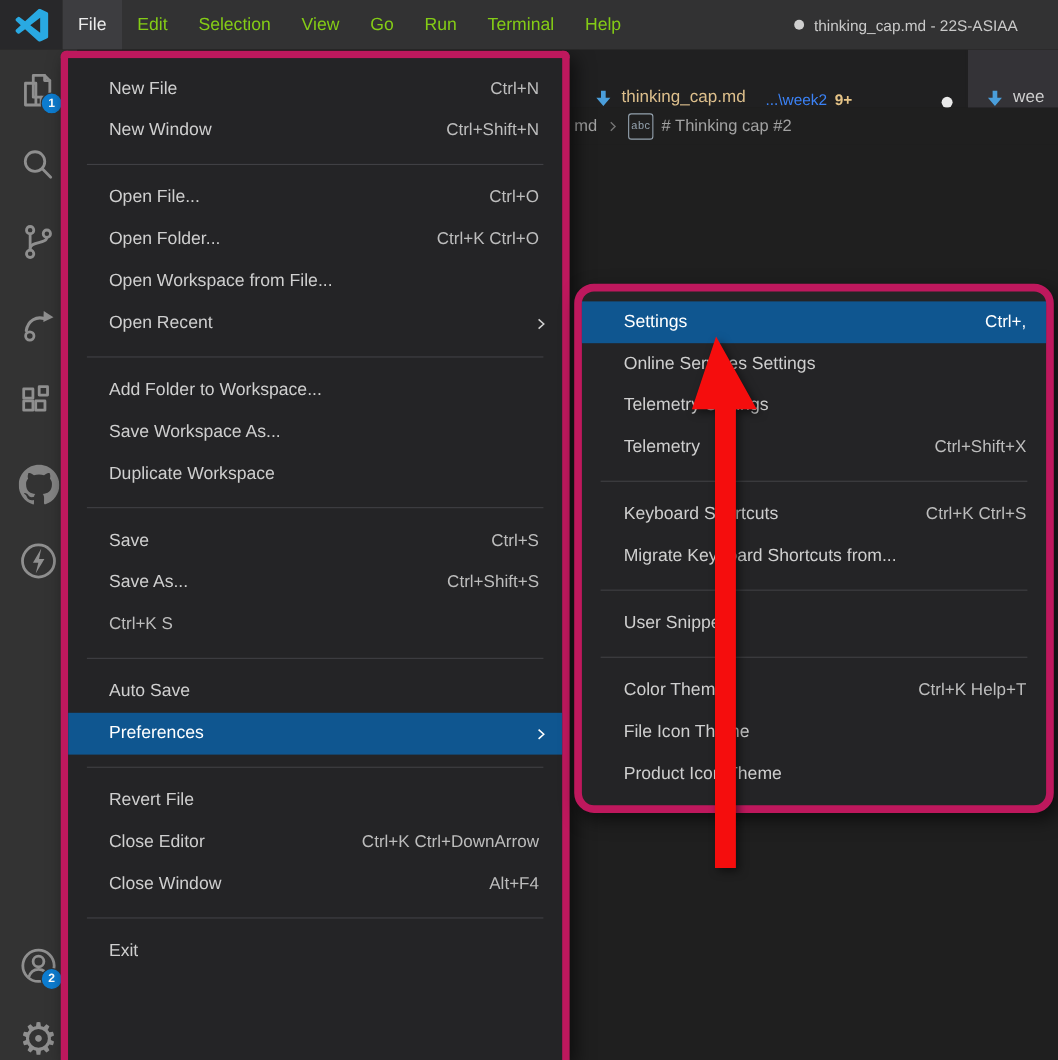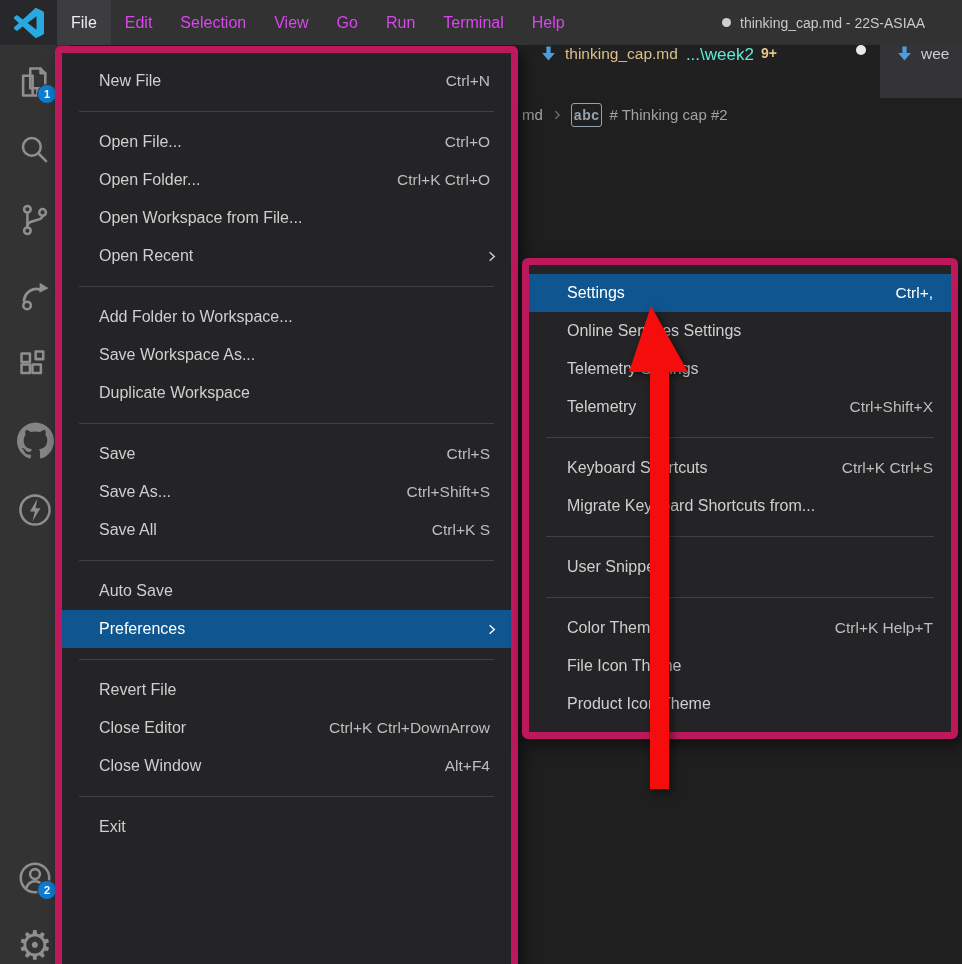--- a/index.html
+++ b/index.html
@@ -4,57 +4,57 @@
 <style>
   html,body{margin:0;padding:0;width:962px;height:964px;overflow:hidden;background:#1f1f1f;
     font-family:"Liberation Sans",sans-serif;-webkit-font-smoothing:antialiased;position:relative}
   #app{position:absolute;inset:0;width:962px;height:964px;overflow:hidden}
 
   
   .titlebar{position:absolute;left:0;top:0;width:962px;height:45px;background:#323233;
     display:flex;align-items:center;z-index:30;overflow:hidden}
   .logo-cell{width:57px;height:45px;display:flex;align-items:center;justify-content:center;background:#28282a;flex:0 0 auto}
   .menubar{display:flex;height:45px}
-  .mb-item{height:45px;display:flex;align-items:center;padding:0 14px;color:#d946ef;font-size:16px;cursor:default}
+  .mb-item{height:45px;display:flex;align-items:center;padding:0 14px;color:#84cc16;font-size:16px;cursor:default}
   .mb-item.active{background:#3d3d40;color:#ececec}
   .window-title{position:absolute;left:722px;top:0;height:45px;display:flex;align-items:center;gap:9px;
     color:#c9c9c9;font-size:14px;white-space:nowrap}
   .dirty-dot{width:9px;height:9px;border-radius:50%;background:#cfcfcf;flex:0 0 auto}
 
   
   .activitybar{position:absolute;left:0;top:45px;width:70px;height:919px;background:#333333;z-index:5}
   .ab-item{position:absolute;left:0;width:70px;height:56px;display:flex;align-items:center;justify-content:center}
   .ab-icon{display:flex;align-items:center;justify-content:center}
   .ab-badge{position:absolute;right:13px;bottom:6px;min-width:18px;height:18px;border-radius:50%;
     background:#0d7dd1;color:#fff;font-size:11px;font-weight:bold;display:flex;align-items:center;justify-content:center;
     border:1px solid #333}
   .gear-glyph{font-size:40px;line-height:1;color:#8f8f8f;font-family:"DejaVu Sans",sans-serif}
 
   
   .tabbar{position:absolute;left:70px;top:45px;width:892px;height:53px;background:#202021;z-index:1;overflow:hidden}
-  .tab{position:absolute;top:0;height:53px;display:flex;align-items:flex-start;box-sizing:border-box;font-size:15.5px;cursor:default}
+  .tab{position:absolute;top:0;height:53px;display:flex;align-items:flex-end;box-sizing:border-box;font-size:15.5px;cursor:default}
   .tab.active{left:460px;width:348px;background:#202021;padding:0 12px 0 10px}
   .tab.inactive{left:810px;width:160px;background:#343337;color:#cfcfcf;padding:0 12px 0 16px}
   .tab-icon{display:flex;align-items:center;margin-right:8px}
   .tab-label{color:#ddbf8c}
   .tab.inactive .tab-label{color:#cfcfcf}
-  .tab-desc{color:#5eead4;font-size:17px;margin-left:8px}
+  .tab-desc{color:#3b82f6;font-size:14px;margin-left:18px}
   .tab-badge{color:#e6c487;font-weight:bold;font-size:14px;margin-left:7px}
   .tab-dot{width:10px;height:10px;border-radius:50%;background:#eaeaea;margin-left:auto}
   .breadcrumb{position:absolute;left:70px;top:98px;width:892px;height:33px;background:#1f1f1f;z-index:1;
     display:flex;align-items:center;gap:7px;padding-left:452px;box-sizing:border-box;font-size:15px;color:#a2a2a2;overflow:hidden}
   .bc-chev{display:flex;align-items:center;color:#767676}
   .abc-box{display:inline-flex;align-items:center;justify-content:center;border:1px solid #94a2ae;border-radius:3px;
-    color:#94a2ae;font-size:14px;font-weight:bold;height:12px;padding:5px 2px;letter-spacing:.5px}
+    color:#94a2ae;font-size:10px;font-weight:normal;height:12px;padding:5px 2px;letter-spacing:.5px}
 
   
   .menu{position:absolute;background:#242426;border:7px solid #be185d;box-shadow:5px 6px 16px rgba(0,0,0,.55);
     box-sizing:border-box;padding:9px 0;font-size:16px;z-index:20}
   .file-menu{left:55px;top:46px;width:463px;height:918px;border-radius:6px 6px 0 0;border-bottom:none}
-  .submenu{left:522px;top:258px;width:436px;border-radius:6px;z-index:21}
+  .submenu{left:522px;top:258px;width:436px;border-radius:18px;z-index:21}
   .mi{height:38px;display:flex;align-items:center;padding:0 21px 0 37px;color:#cfcfcf;position:relative;cursor:default}
   .submenu .mi{padding:0 18px 0 38px}
   .mi-label{flex:1;white-space:nowrap}
   .mi-key{color:#bdbdbd;font-size:15.5px;white-space:nowrap}
   .mi-chev{position:absolute;right:12px;top:0;height:38px;display:flex;align-items:center;color:#cfcfcf}
   .mi.sel{background:#0f5690;color:#fff}
   .mi.sel .mi-key,.mi.sel .mi-chev{color:#fff}
   .sep{height:1px;background:#404044;margin:11px 17px}
 
   
@@ -200,20 +200,24 @@
     </span>
     <span class="abc-box">abc</span>
     <span># Thinking cap #2</span>
   </div>
 
   <div class="menu file-menu" id="filemenu">
       <div class="mi">
         <span class="mi-label">New File</span>
         <span class="mi-key">Ctrl+N</span>
       </div>
+      <div class="mi">
+        <span class="mi-label">New Window</span>
+        <span class="mi-key">Ctrl+Shift+N</span>
+      </div>
       <div class="sep"></div>
       <div class="mi">
         <span class="mi-label">Open File...</span>
         <span class="mi-key">Ctrl+O</span>
       </div>
       <div class="mi">
         <span class="mi-label">Open Folder...</span>
         <span class="mi-key">Ctrl+K Ctrl+O</span>
       </div>
       <div class="mi">
@@ -240,21 +244,20 @@
       <div class="sep"></div>
       <div class="mi">
         <span class="mi-label">Save</span>
         <span class="mi-key">Ctrl+S</span>
       </div>
       <div class="mi">
         <span class="mi-label">Save As...</span>
         <span class="mi-key">Ctrl+Shift+S</span>
       </div>
       <div class="mi">
-        <span class="mi-label">Save All</span>
         <span class="mi-key">Ctrl+K S</span>
       </div>
       <div class="sep"></div>
       <div class="mi">
         <span class="mi-label">Auto Save</span>
       </div>
       <div class="mi sel">
         <span class="mi-label">Preferences</span>
         <span class="mi-chev">
           <svg width="15" height="15" viewBox="0 0 16 16">

